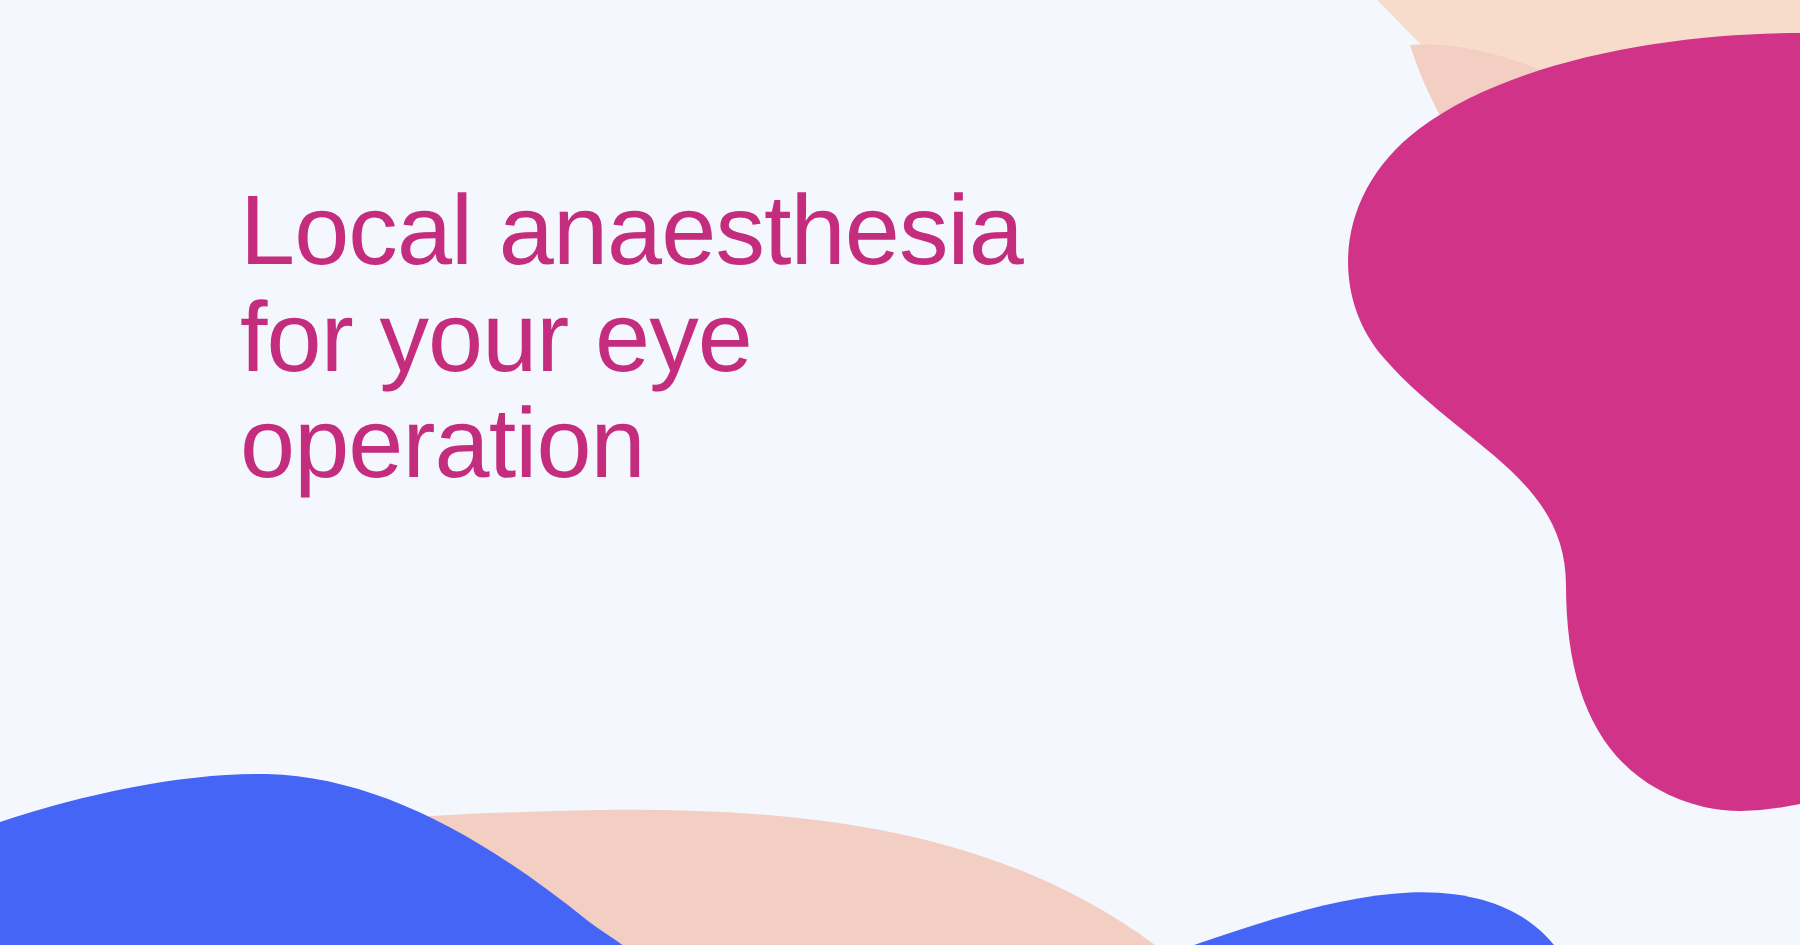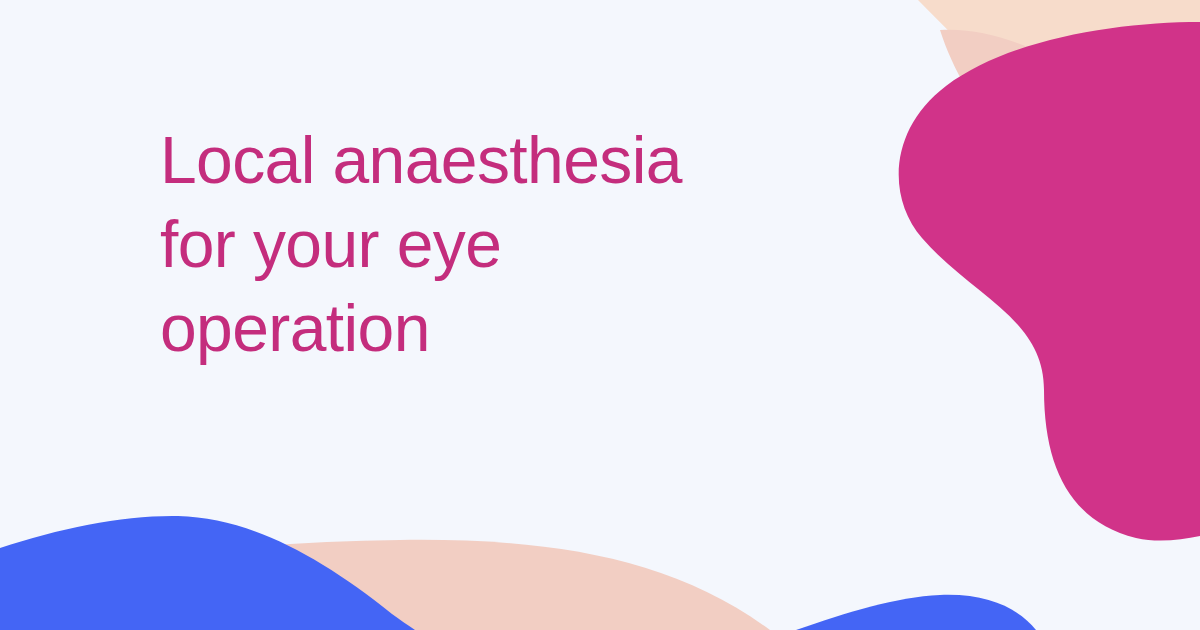--- a/index.html
+++ b/index.html
@@ -33,21 +33,21 @@
   }
   #title {
     position: absolute;
     left: 160px;
     top: 118px;
     width: 700px;
     margin: 0;
     font-family: "Liberation Sans", sans-serif;
     font-weight: 400;
     font-size: 66px;
-    line-height: 84px;
+    line-height: 71px;
     letter-spacing: -0.6px;
     color: #c42d7d;
     white-space: pre-line;
   }
 </style>
 </head>
 <body>
 
 <div id="card">
 

